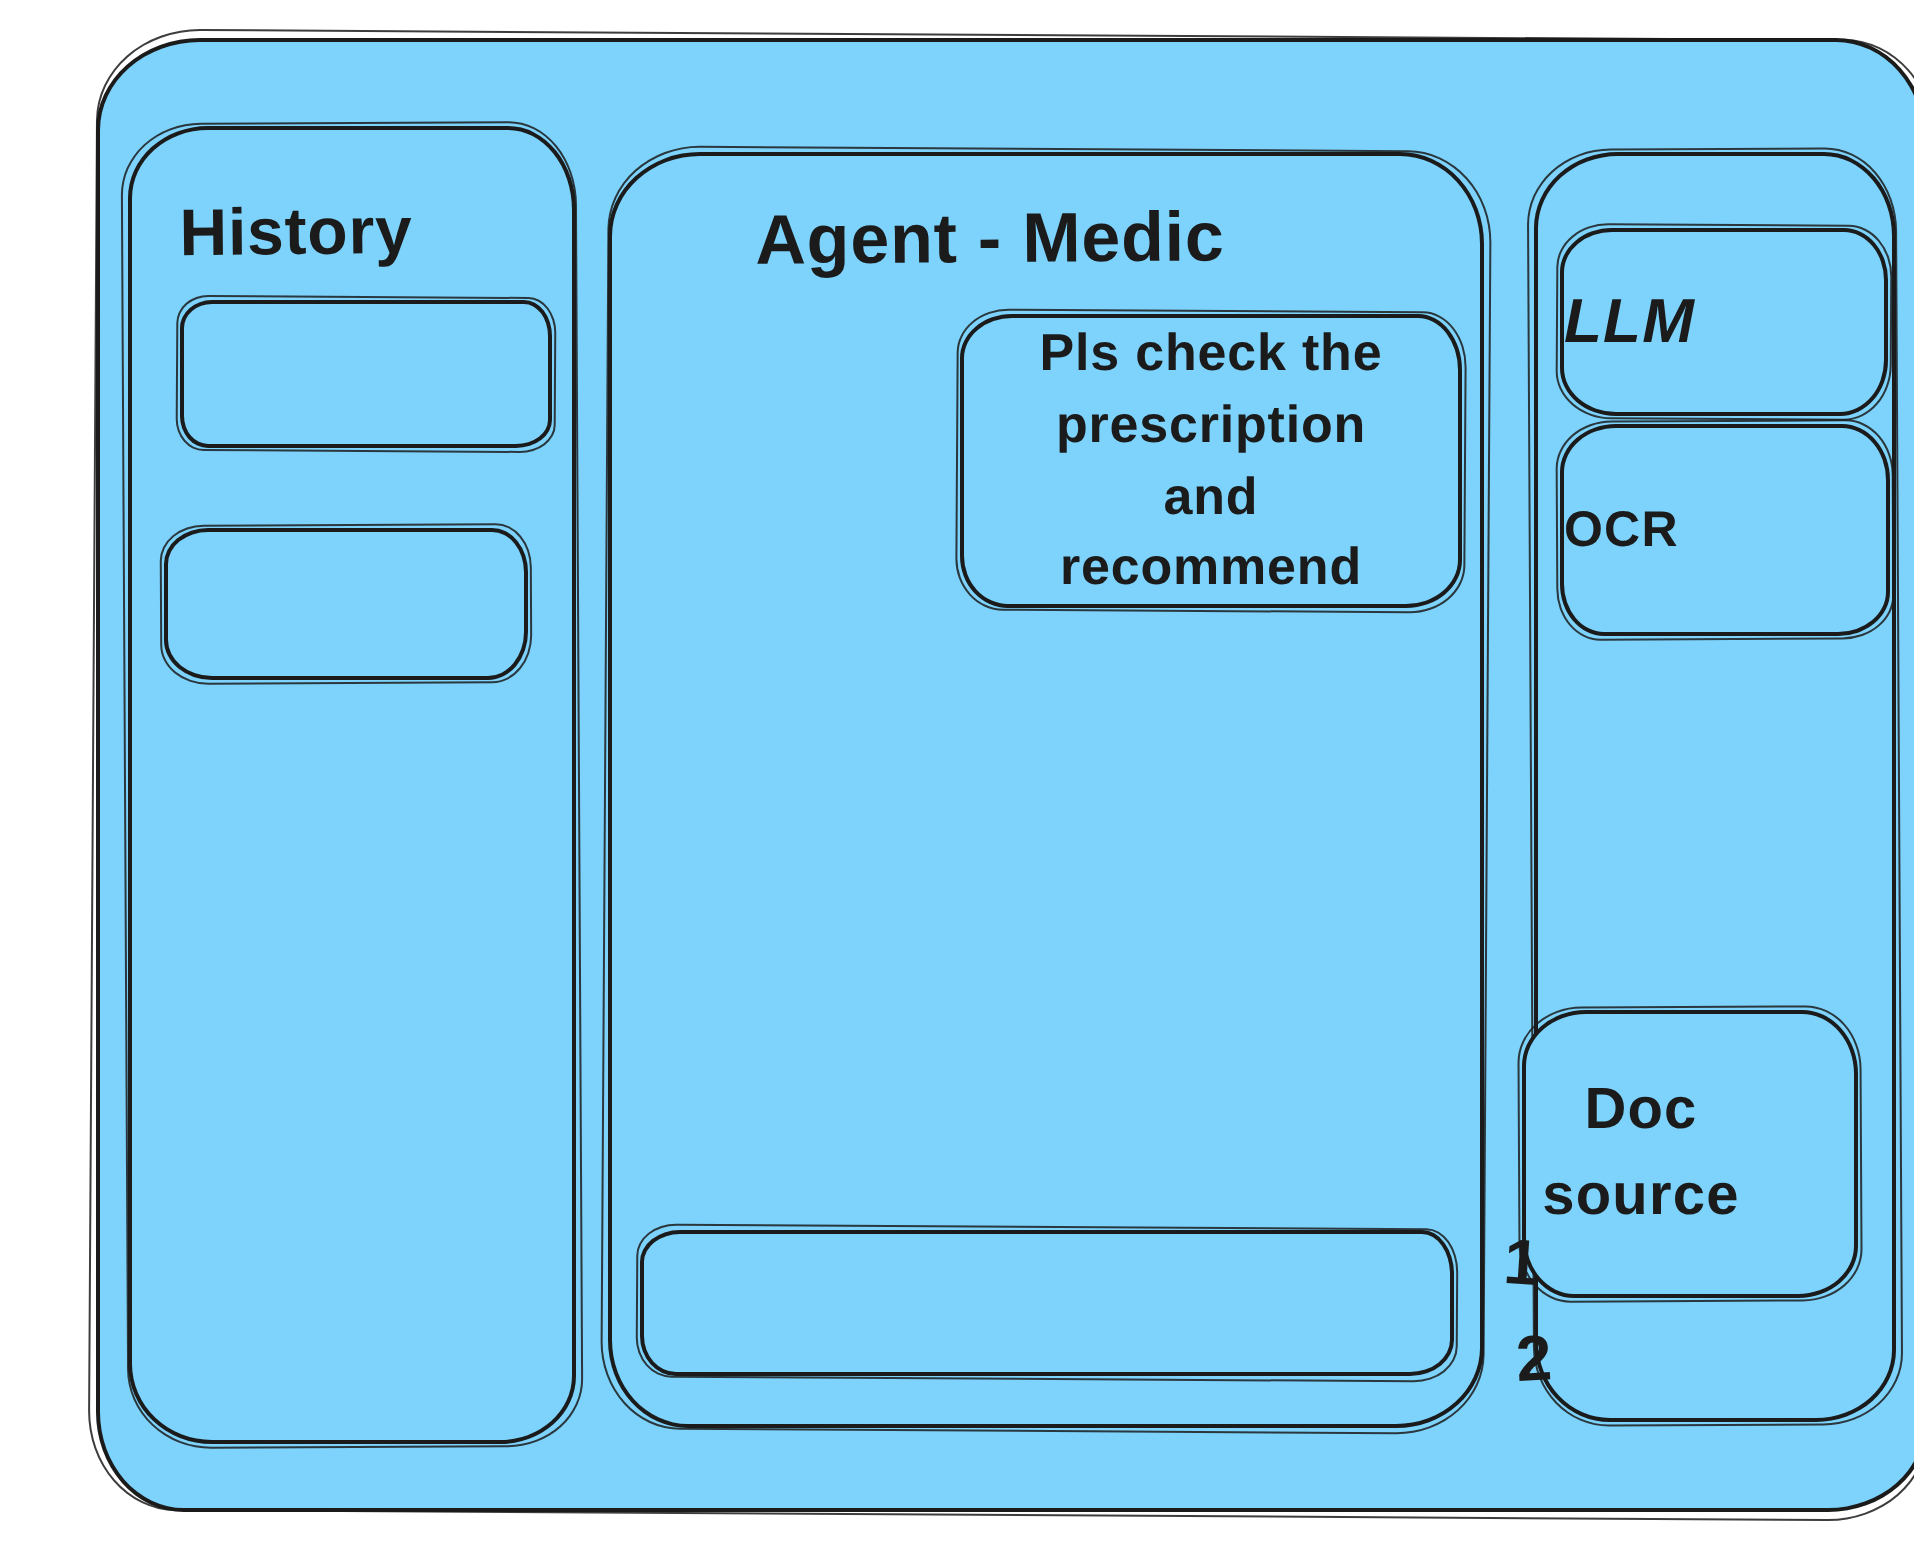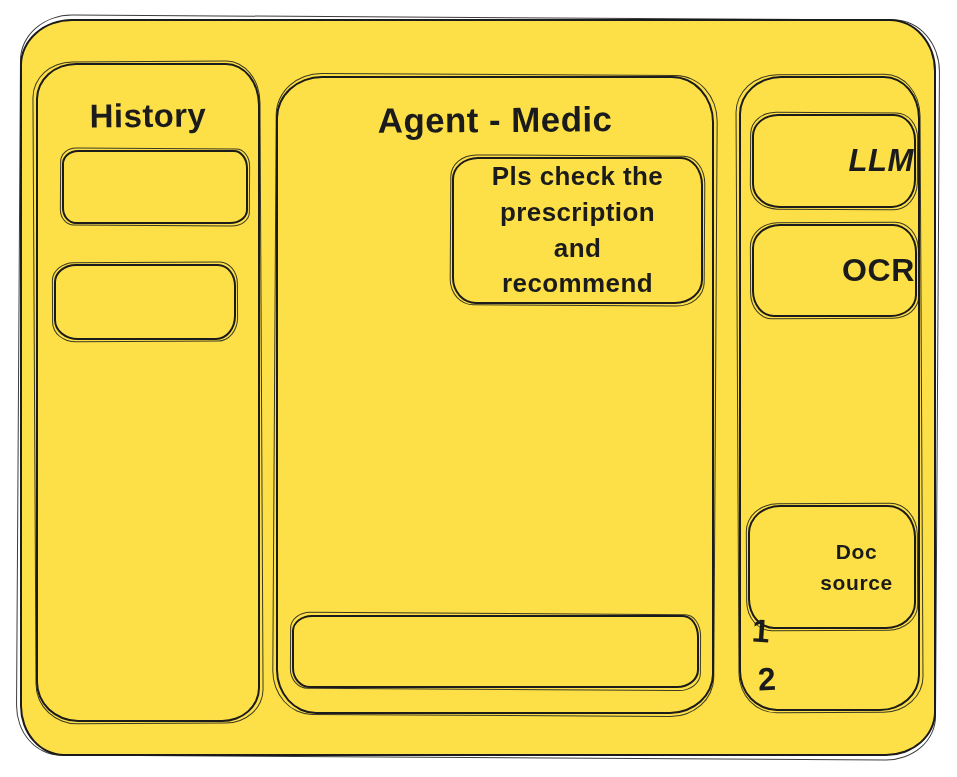--- a/index.html
+++ b/index.html
@@ -9,22 +9,23 @@
     background: #ffffff;
     overflow: hidden;
     font-family: "Liberation Sans", "DejaVu Sans", sans-serif;
     color: #1b1b1b;
     padding-left: 20px;
   }
   
   .sketch {
     position: absolute;
     box-sizing: border-box;
-    background: #fde047;
+    background: #7dd3fc;
     border: 2.6px solid #1b1b1b;
+    margin-left: 28px;
   }
   .sketch::before {
     content: "";
     position: absolute;
     inset: -4px;
     border: 1.6px solid rgba(27,27,27,0.85);
     border-radius: inherit;
     transform: rotate(0.35deg);
     pointer-events: none;
   }
@@ -62,33 +63,33 @@
   .input-wrap { left: 292px; top: 615px; width: 407px; height: 73px;
                 border-radius: 20px 16px 22px 18px / 16px 22px 18px 20px; }
   .chat-input { position: absolute; inset: 0; width: 100%; height: 100%;
                 border: none; outline: none; background: transparent;
                 font: 700 24px "Liberation Sans", sans-serif; color: #1b1b1b;
                 padding: 0 18px; box-sizing: border-box; }
 
   
   .panel-right { left: 739px; top: 76px; width: 181px; height: 635px;
                  border-radius: 42px 36px 40px 38px / 38px 42px 36px 40px; }
-  .tool-btn { display: flex; align-items: center; justify-content: flex-end;
+  .tool-btn { display: flex; align-items: center; justify-content: flex-start;
               cursor: pointer; font: 700 30px "Liberation Sans", sans-serif;
               letter-spacing: 0.6px; color: #1b1b1b; padding: 0; }
   .btn-llm { left: 752px; top: 114px; width: 164px; height: 94px; font-size: 31px;
              border-radius: 26px 22px 24px 28px / 22px 26px 28px 24px;
              font-style: italic; }
-  .btn-ocr { left: 752px; top: 224px; width: 165px; height: 93px; font-size: 32px;
+  .btn-ocr { left: 752px; top: 212px; width: 165px; height: 106px; font-size: 25px;
              border-radius: 28px 24px 26px 22px / 24px 28px 22px 26px; }
   .btn-params { left: 742px; top: 394px; width: 169px; height: 76px;
                 border-radius: 20px 16px 18px 22px / 16px 20px 22px 18px; }
-  .btn-doc { left: 748px; top: 505px; width: 168px; height: 124px;
+  .btn-doc { left: 733px; top: 505px; width: 168px; height: 144px;
              border-radius: 32px 28px 30px 26px / 28px 32px 26px 30px;
-             line-height: 1.5; font-size: 21px; }
+             line-height: 1.5; font-size: 29px; }
   .btn-doc .txt { display: inline-block; max-width: 115px; }
 
   .doc-num { position: absolute; font-size: 32px; font-weight: 700;
              line-height: 1; cursor: pointer; z-index: 3; }
   .num-1 { left: 752px; top: 615px; transform: rotate(4deg); }
   .num-2 { left: 758px; top: 663px; transform: rotate(-3deg); }
 </style>
 </head>
 <body>
 

